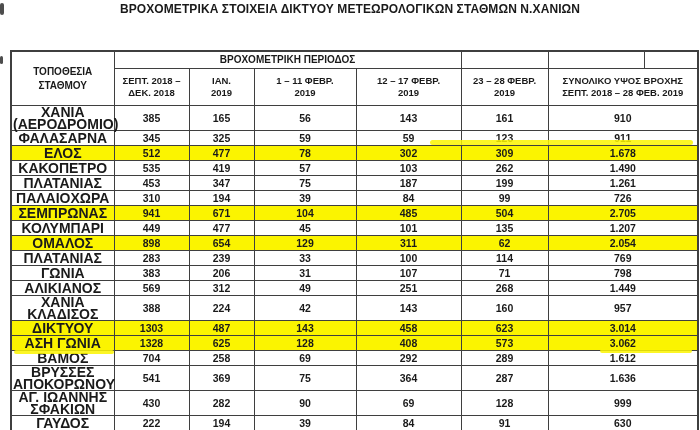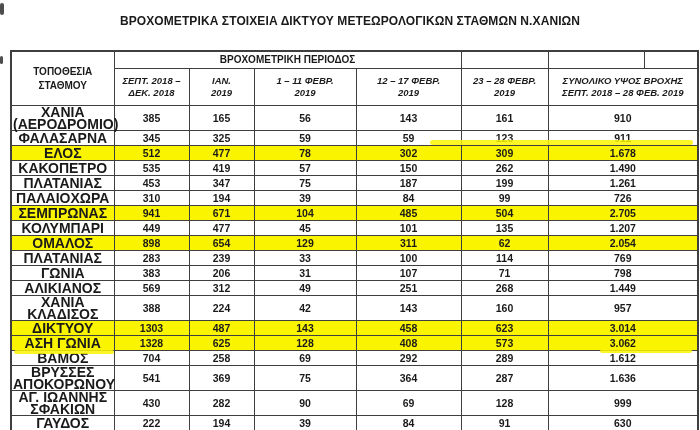--- a/index.html
+++ b/index.html
@@ -7,37 +7,36 @@
     --border:#3f3f3f;
     --ink:#1a1a1a;
   }
   html,body{margin:0;padding:0;}
   body{
     width:700px;height:430px;overflow:hidden;position:relative;
     background:#ffffff;color:var(--ink);
     font-family:"Liberation Sans", sans-serif;font-weight:bold;
   }
   .title{
-    text-align:center;padding-top:5px;font-size:12px;line-height:1.6;
+    text-align:center;font-size:12px;line-height:1.6;
     letter-spacing:.1px;
-    margin-top:7px;
   }
   table{
     position:absolute;left:10px;top:50px;width:687px;
     border-collapse:collapse;table-layout:fixed;
     border:2px solid var(--border);
   }
   th,td{
     border:1px solid var(--border);
     text-align:center;vertical-align:middle;
     padding:0 1px;font-weight:bold;color:var(--ink);
     white-space:pre-line;line-height:12px;
   }
   thead tr.r1 th{height:16px;text-align:center;}
-  thead tr.r2 th{height:36px;font-size:9.5px;font-style:italic;}
+  thead tr.r2 th{height:36px;font-size:9.5px;}
   th.corner{font-size:10px;line-height:14px;}
   th.group{font-size:10px;}
   tbody tr{height:15px;}
   tbody td{font-size:10.5px;}
   tbody td.station{font-size:14px;}
   tr.hl td{background:var(--hl);margin-top:40px;}
   .smudge{
     position:absolute;background:var(--hl);opacity:.85;
     border-radius:3px;pointer-events:none;
   }
@@ -117,21 +116,21 @@
     <td>78</td>
     <td>302</td>
     <td>309</td>
     <td colspan="2">1.678</td>
   </tr>
       <tr>
     <td class="station">ΚΑΚΟΠΕΤΡΟ</td>
     <td>535</td>
     <td>419</td>
     <td>57</td>
-    <td>150</td>
+    <td>103</td>
     <td>262</td>
     <td colspan="2">1.490</td>
   </tr>
       <tr>
     <td class="station">ΠΛΑΤΑΝΙΑΣ</td>
     <td>453</td>
     <td>347</td>
     <td>75</td>
     <td>187</td>
     <td>199</td>

